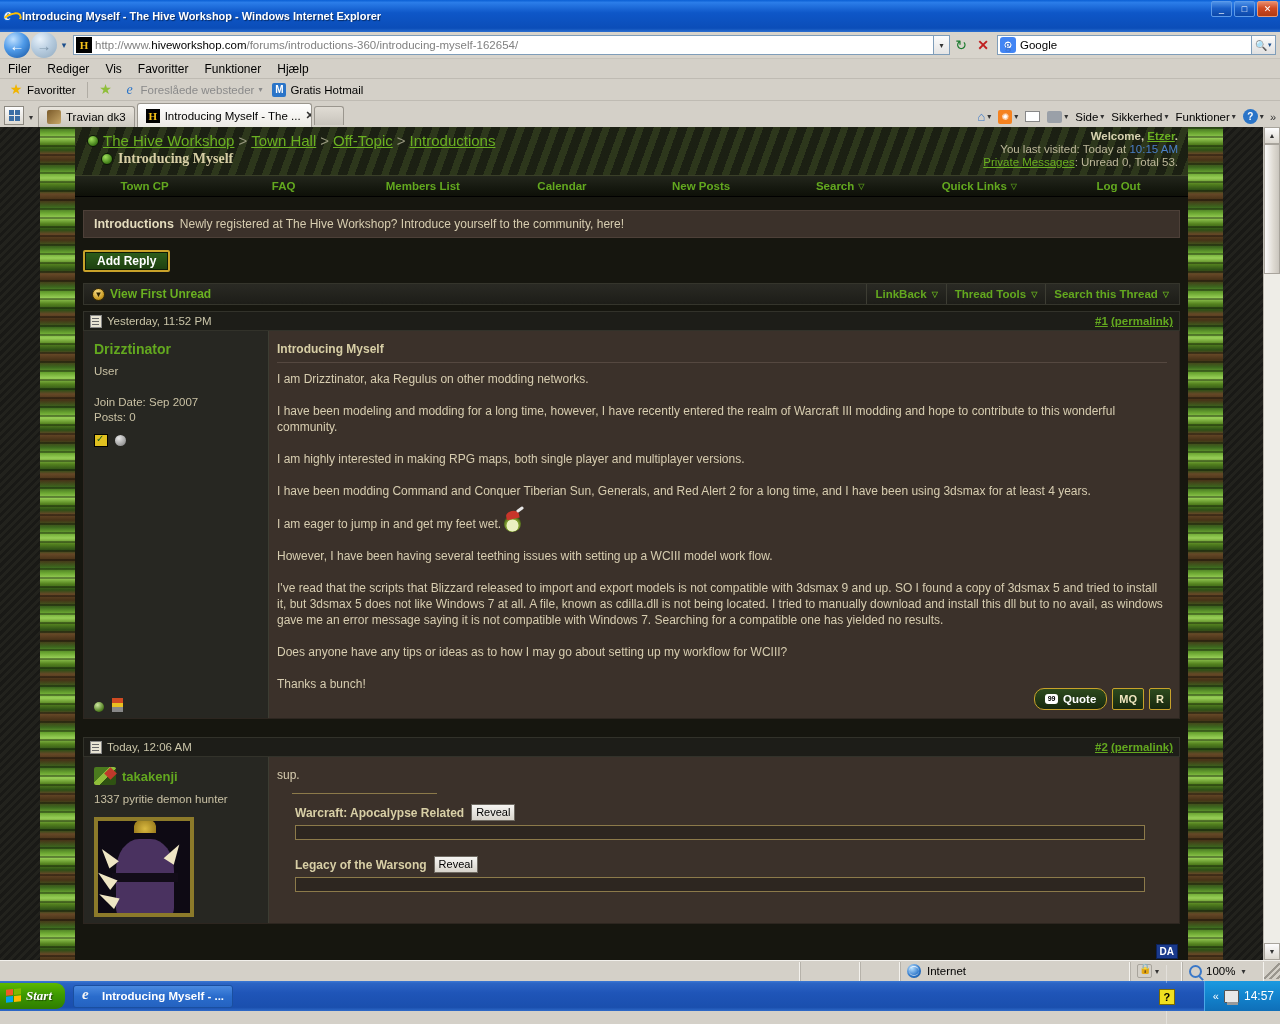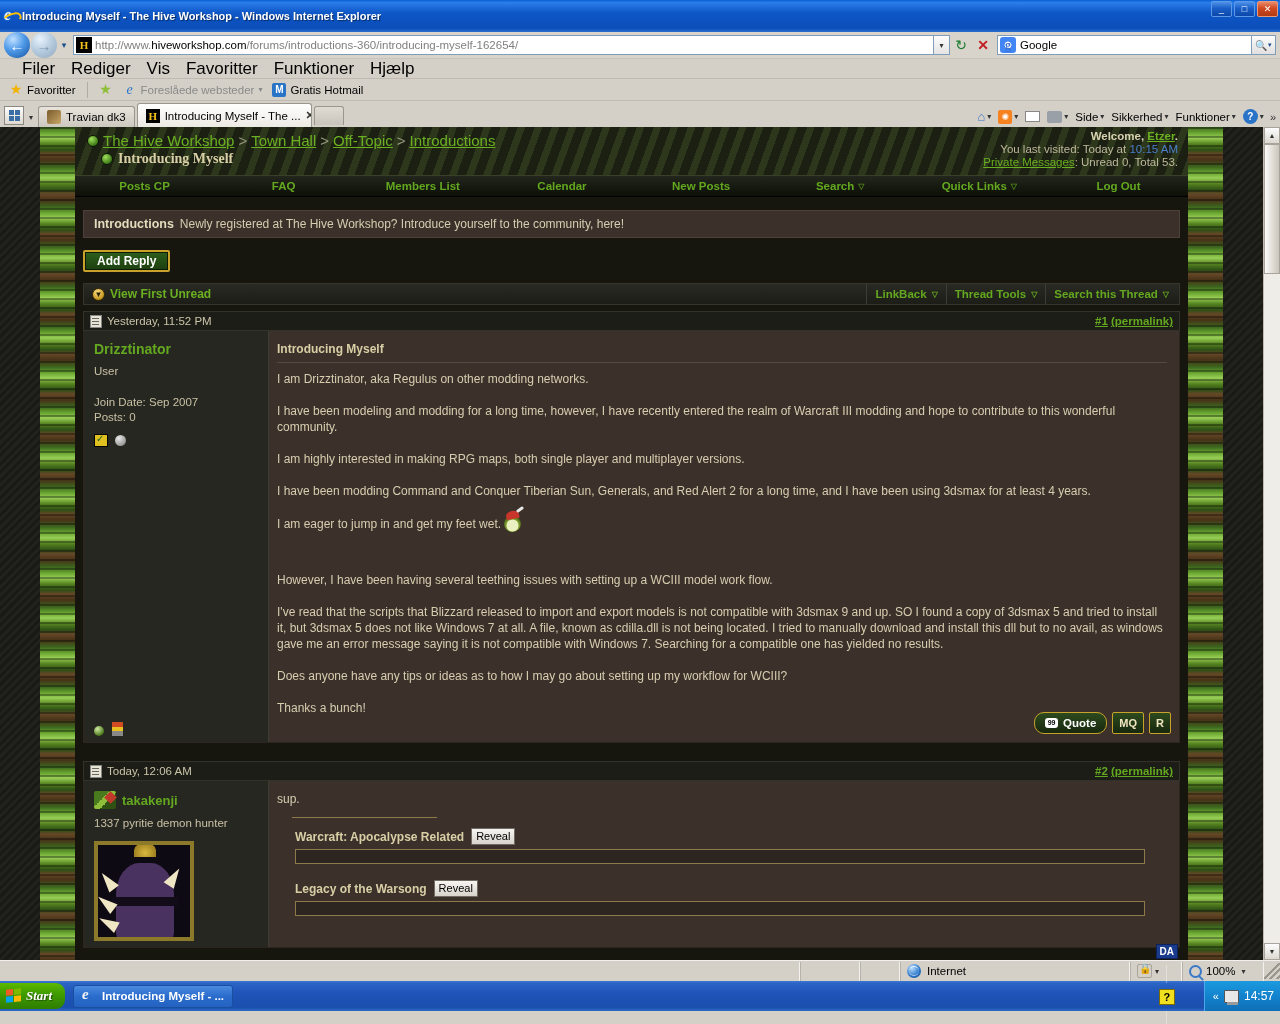--- a/index.html
+++ b/index.html
@@ -114,21 +114,21 @@
   .search-box .sq { flex:1; font-size:11.5px; color:#000; }
   .search-go {
     width: 24px; height: 20px; border:1px solid #7f9db9; border-left:none;
     background: linear-gradient(to bottom,#fcfcfc,#e0e0e0);
     display:flex;align-items:center;justify-content:center; font-size:10px; color:#1b4e8c;
   }
 
   
   .menubar {
     height: 20px; background: #d4d0c8; display: flex; align-items: center;
-    padding-left: 14px; font-size: 17px; color: #000;
+    padding-left: 0; font-size: 12px; color: #000;
     border-bottom: 1px solid #bfbbb3;
     text-align: right;
   }
   .menubar span { padding: 1px 8px; }
 
   
   .favbar {
     height: 22px; background: #d4d0c8; display:flex; align-items:center;
     padding-left: 4px; font-size: 11.5px; border-bottom: 1px solid #bfbbb3;
   }
@@ -710,21 +710,21 @@
             <span>You last visited: Today at </span><span class="t">10:15 AM</span>
           </div>
           <div>
             <a>Private Messages</a><span>: Unread 0, Total 53.</span>
           </div>
         </div>
       </div>
 
       <div class="navmenu">
         <span class="mi">
-            <span>Posts CP</span>
+            <span>Town CP</span>
           </span>
         <span class="mi">
             <span>FAQ</span>
           </span>
         <span class="mi">
             <span>Members List</span>
           </span>
         <span class="mi">
             <span>Calendar</span>
           </span>
@@ -808,21 +808,21 @@
         <div class="post-content">
           <div class="post-subject">Introducing Myself</div>
           <hr class="hr-thin">
           <p>I am Drizztinator, aka Regulus on other modding networks.</p>
           <p>I have been modeling and modding for a long time, however, I have recently entered the realm of Warcraft III modding and hope to contribute to this wonderful community.</p>
           <p>I am highly interested in making RPG maps, both single player and multiplayer versions.</p>
           <p>I have been modding Command and Conquer Tiberian Sun, Generals, and Red Alert 2 for a long time, and I have been using 3dsmax for at least 4 years.</p>
           <p>
             <span>I am eager to jump in and get my feet wet.</span><span class="smiley"></span>
           </p>
-          <p style="margin-top:40px">However, I have been having several teething issues with setting up a WCIII model work flow.</p>
+          <p style="margin-top:16px">However, I have been having several teething issues with setting up a WCIII model work flow.</p>
           <p>I've read that the scripts that Blizzard released to import and export models is not compatible with 3dsmax 9 and up. SO I found a copy of 3dsmax 5 and tried to install it, but 3dsmax 5 does not like Windows 7 at all. A file, known as cdilla.dll is not being located. I tried to manually download and install this dll but to no avail, as windows gave me an error message saying it is not compatible with Windows 7. Searching for a compatible one has yielded no results.</p>
           <p>Does anyone have any tips or ideas as to how I may go about setting up my workflow for WCIII?</p>
           <p>Thanks a bunch!</p>
 
           <span class="quote-row">
             <span class="btn-q">
               <span class="bub">99</span>
               <span>Quote</span>
             </span>
             <span class="btn-sm">MQ</span>

